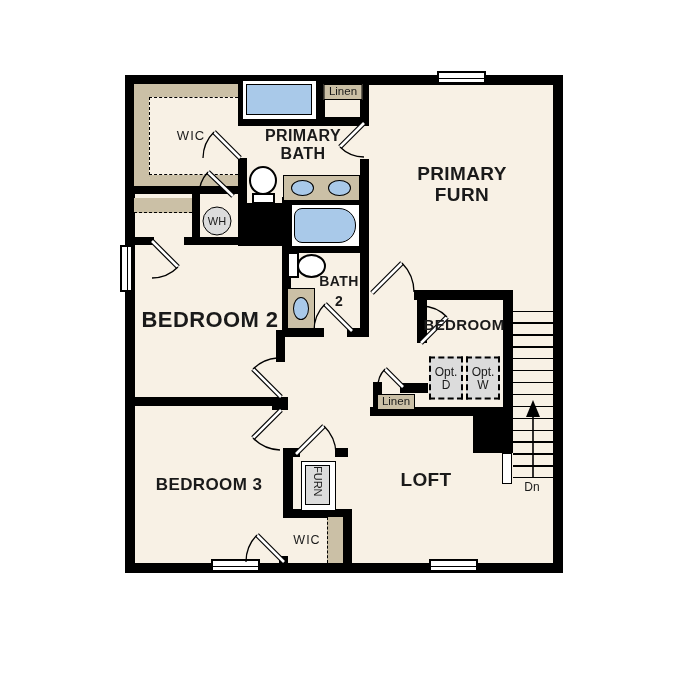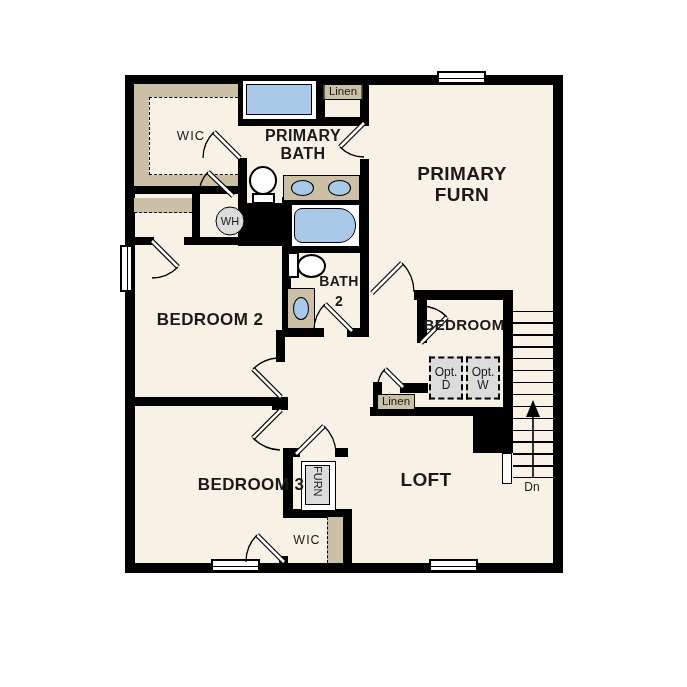--- a/index.html
+++ b/index.html
@@ -99,21 +99,21 @@
   <div class="toilet" style="left:249px;top:166px;width:28px;height:29px;border-radius:50%;"></div>
   <div class="toilet" style="left:252px;top:193px;width:23px;height:11px;"></div>
 
   <div class="white-frame" style="left:291px;top:204px;width:69px;height:43px;border-width:1px;"></div>
   <div class="fix-blue" style="left:294px;top:208px;width:62px;height:35px;border-radius:8px 17px 17px 8px;"></div>
   <div class="toilet" style="left:287px;top:252px;width:12px;height:26px;"></div>
   <div class="toilet" style="left:297px;top:254px;width:29px;height:24px;border-radius:50%;"></div>
   <div class="tan" style="left:287px;top:288px;width:28px;height:41px;border:1px solid #000;box-sizing:border-box;"></div>
   <div class="fix-blue" style="left:293px;top:297px;width:16px;height:23px;border-radius:50%;"></div>
 
-  <div class="abs gray lbl" style="left:230px;top:221px;width:29px;height:29px;border:1.5px solid #000;border-radius:50%;font-size:11px;line-height:27px;box-sizing:border-box;">
+  <div class="abs gray lbl" style="left:217px;top:221px;width:29px;height:29px;border:1.5px solid #000;border-radius:50%;font-size:11px;line-height:27px;box-sizing:border-box;">
     <span>WH</span>
   </div>
 
   <div class="abs gray dashed lbl" style="left:446px;top:378px;width:34px;height:43px;font-size:12px;line-height:13px;padding-top:7px;">
     <div>Opt.</div>
     <div>D</div>
   </div>
   <div class="abs gray dashed lbl" style="left:483px;top:378px;width:34px;height:43px;font-size:12px;line-height:13px;padding-top:7px;">
     <div>Opt.</div>
     <div>W</div>
@@ -197,31 +197,31 @@
     <span>WIC</span>
   </div>
   <div class="lbl b" style="left:303px;top:145px;font-size:16px;">
     <div>PRIMARY</div>
     <div>BATH</div>
   </div>
   <div class="lbl b" style="left:462px;top:185px;font-size:19px;">
     <div>PRIMARY</div>
     <div>FURN</div>
   </div>
-  <div class="lbl b" style="left:210px;top:320px;font-size:17px;">
+  <div class="lbl b" style="left:210px;top:320px;font-size:22px;">
     <span>BEDROOM 2</span>
   </div>
   <div class="lbl b" style="left:339px;top:291px;font-size:14px;line-height:1.45;">
     <div>BATH</div>
     <div>2</div>
   </div>
   <div class="lbl b" style="left:464px;top:325px;font-size:15px;">
     <span>BEDROOM</span>
   </div>
-  <div class="lbl b" style="left:209px;top:485px;font-size:17px;margin-left:42px;">
+  <div class="lbl b" style="left:209px;top:485px;font-size:17px;">
     <span>BEDROOM 3</span>
   </div>
   <div class="lbl b" style="left:426px;top:480px;font-size:19px;">
     <span>LOFT</span>
   </div>
   <div class="lbl" style="left:307px;top:541px;font-size:12.5px;letter-spacing:1px;">
     <span>WIC</span>
   </div>
   <div class="lbl" style="left:532px;top:488px;font-size:12px;">
     <span>Dn</span>

